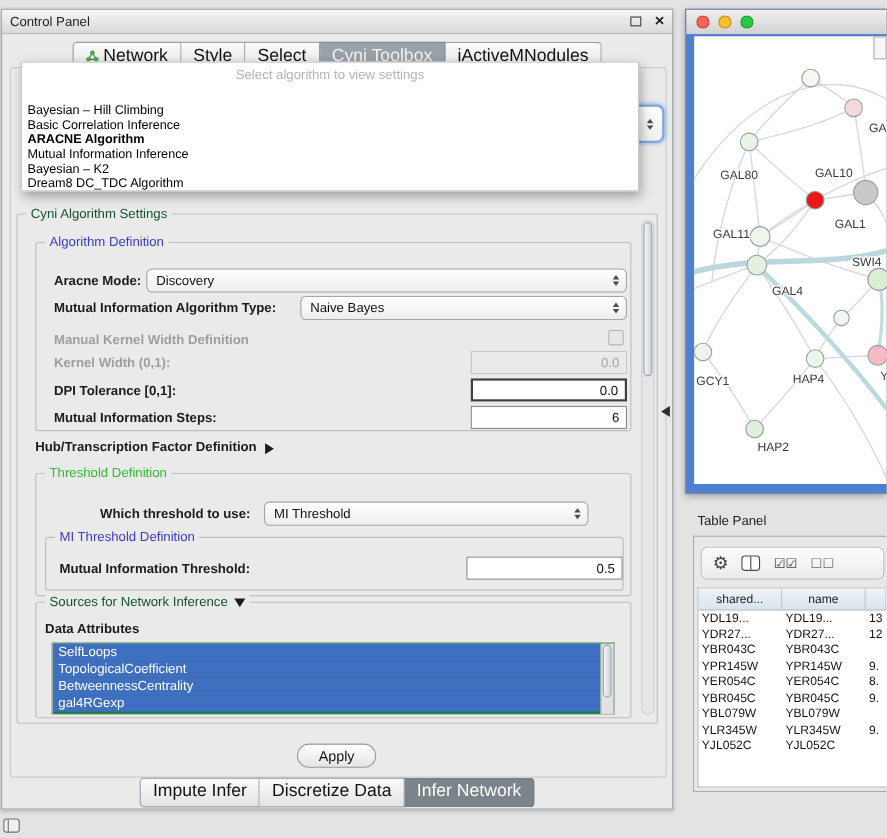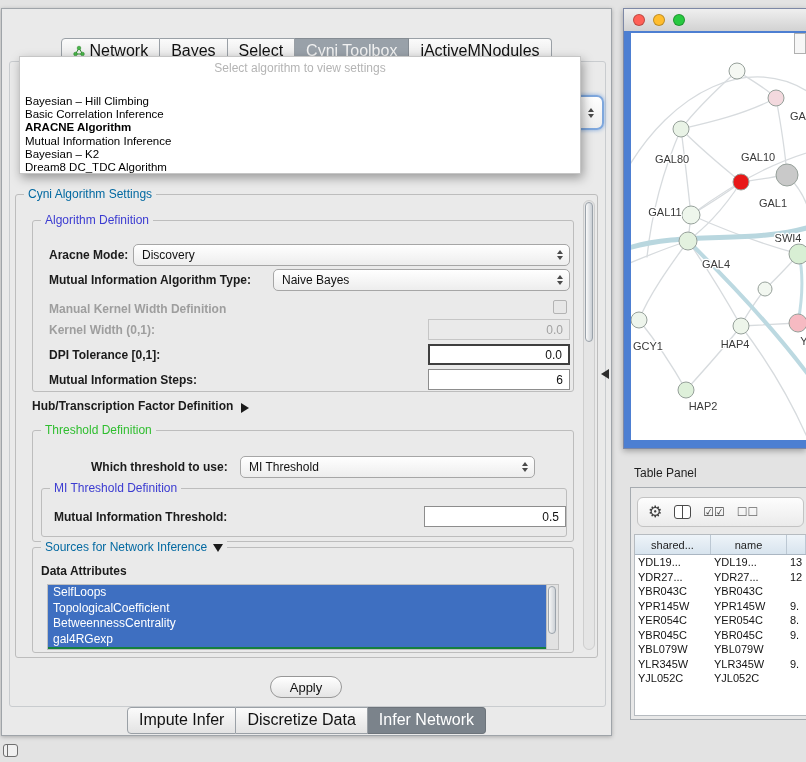--- a/index.html
+++ b/index.html
@@ -4,21 +4,21 @@
 <title>Control Panel</title>
 <style>
 *{margin:0;padding:0;box-sizing:border-box}
 html,body{width:806px;height:762px}
 body{font-family:"Liberation Sans",sans-serif;background:#e3e3e3;position:relative;overflow:hidden}
 
 
 .lbl{font-size:12px;font-weight:bold;color:#1b1b1b;position:absolute;white-space:nowrap}
 .lbl.dis{color:#9e9e9e}
 .group{position:absolute;border:1px solid #bdbdbd;border-radius:3px}
-.gtitle{position:absolute;top:-8px;left:8px;background:#eaeaea;padding:0 4px;font-size:12px;color:#0369a1;white-space:nowrap}
+.gtitle{position:absolute;top:-8px;left:8px;background:#eaeaea;padding:0 4px;font-size:12px;color:#14532d;white-space:nowrap}
 .gtitle.blue{color:#3b3bd1}
 .gtitle.green{color:#2fbe2f}
 .combo{position:absolute;height:22px;border:1px solid #a6a6a6;border-radius:5px;background:linear-gradient(#ffffff,#ededed);font-size:12px;color:#111;display:flex;align-items:center;padding:0 22px 0 8px}
 .combo .arr{position:absolute;right:6px;top:50%;transform:translateY(-50%);display:flex;flex-direction:column;gap:2px}
 .combo .arr::before{content:"";border-left:3.5px solid transparent;border-right:3.5px solid transparent;border-bottom:4.5px solid #4a4a4a}
 .combo .arr::after{content:"";border-left:3.5px solid transparent;border-right:3.5px solid transparent;border-top:4.5px solid #4a4a4a}
 .field{position:absolute;height:21px;background:#fff;border:1px solid #8d8d8d;font-size:12px;color:#111;display:flex;align-items:center;justify-content:flex-end;padding:0 6px}
 .field.focus{border:2px solid #3f3f3f}
 .field.dis{background:#eaeaea;border-color:#c6c6c6;color:#a2a2a2}
 .checkbox{position:absolute;width:14px;height:14px;border:1px solid #b3b3b3;background:#e7e7e7;border-radius:2px}
@@ -93,33 +93,38 @@
 
 
 .split-arrow{left:601px;top:369px}
 .dock-icon{position:absolute;left:3px;top:744px;width:15px;height:13px;border:1.5px solid #6f6f6f;border-radius:3px;background:#f0f0f0;display:flex}
 .dock-icon i{width:4px;border-right:1.5px solid #6f6f6f}
 </style>
 </head>
 <body>
 
 <div class="cp-window">
+  <div class="cp-titlebar">
+    <span class="cp-title">Control Panel</span>
+    <span class="float-ico"></span>
+    <span class="close-ico">×</span>
+  </div>
 
   <div class="cp-tabs">
     <div class="seg">
       <svg width="12" height="12" viewBox="0 0 12 12">
         <path d="M2.5 9 L6 3 L9.5 9 Z" fill="none" stroke="#2f8a2f" stroke-width="1"></path>
         <circle cx="6" cy="3" r="1.8" fill="#49b849" stroke="#2f8a2f" stroke-width=".6"></circle>
         <circle cx="2.5" cy="9" r="1.8" fill="#49b849" stroke="#2f8a2f" stroke-width=".6"></circle>
         <circle cx="9.5" cy="9" r="1.8" fill="#49b849" stroke="#2f8a2f" stroke-width=".6"></circle>
       </svg>
       <span>Network</span>
     </div>
     <div class="seg">
-        <span>Bayes</span>
+        <span>Style</span>
       </div>
     <div class="seg">
         <span>Select</span>
       </div>
     <div class="seg selected">
         <span>Cyni Toolbox</span>
       </div>
     <div class="seg">
         <span>jActiveMNodules</span>
       </div>

